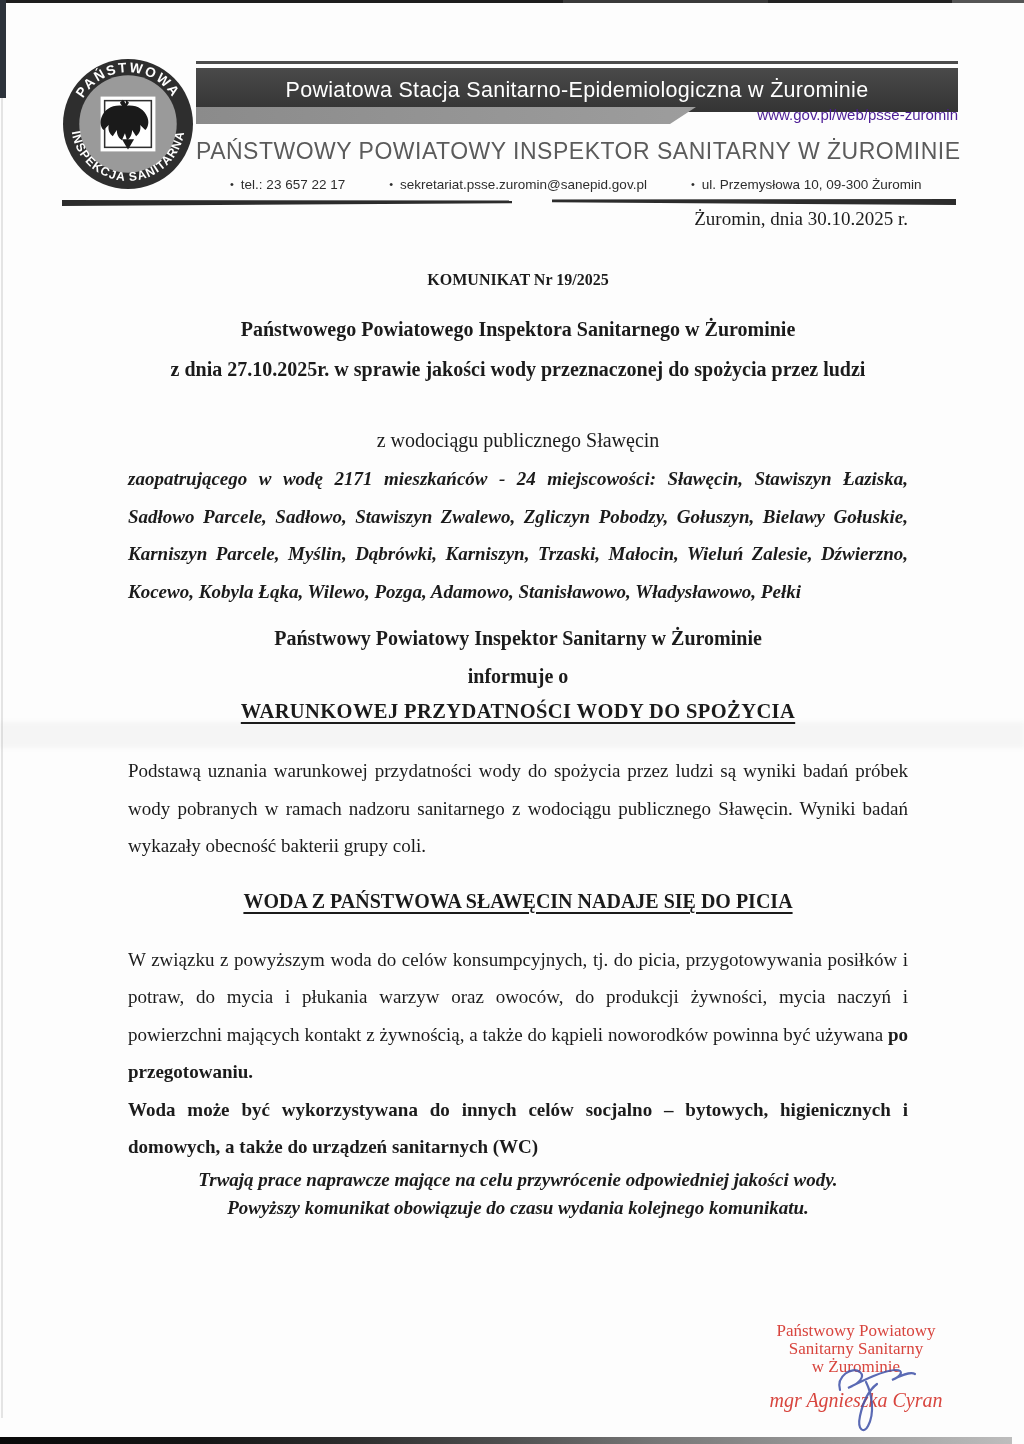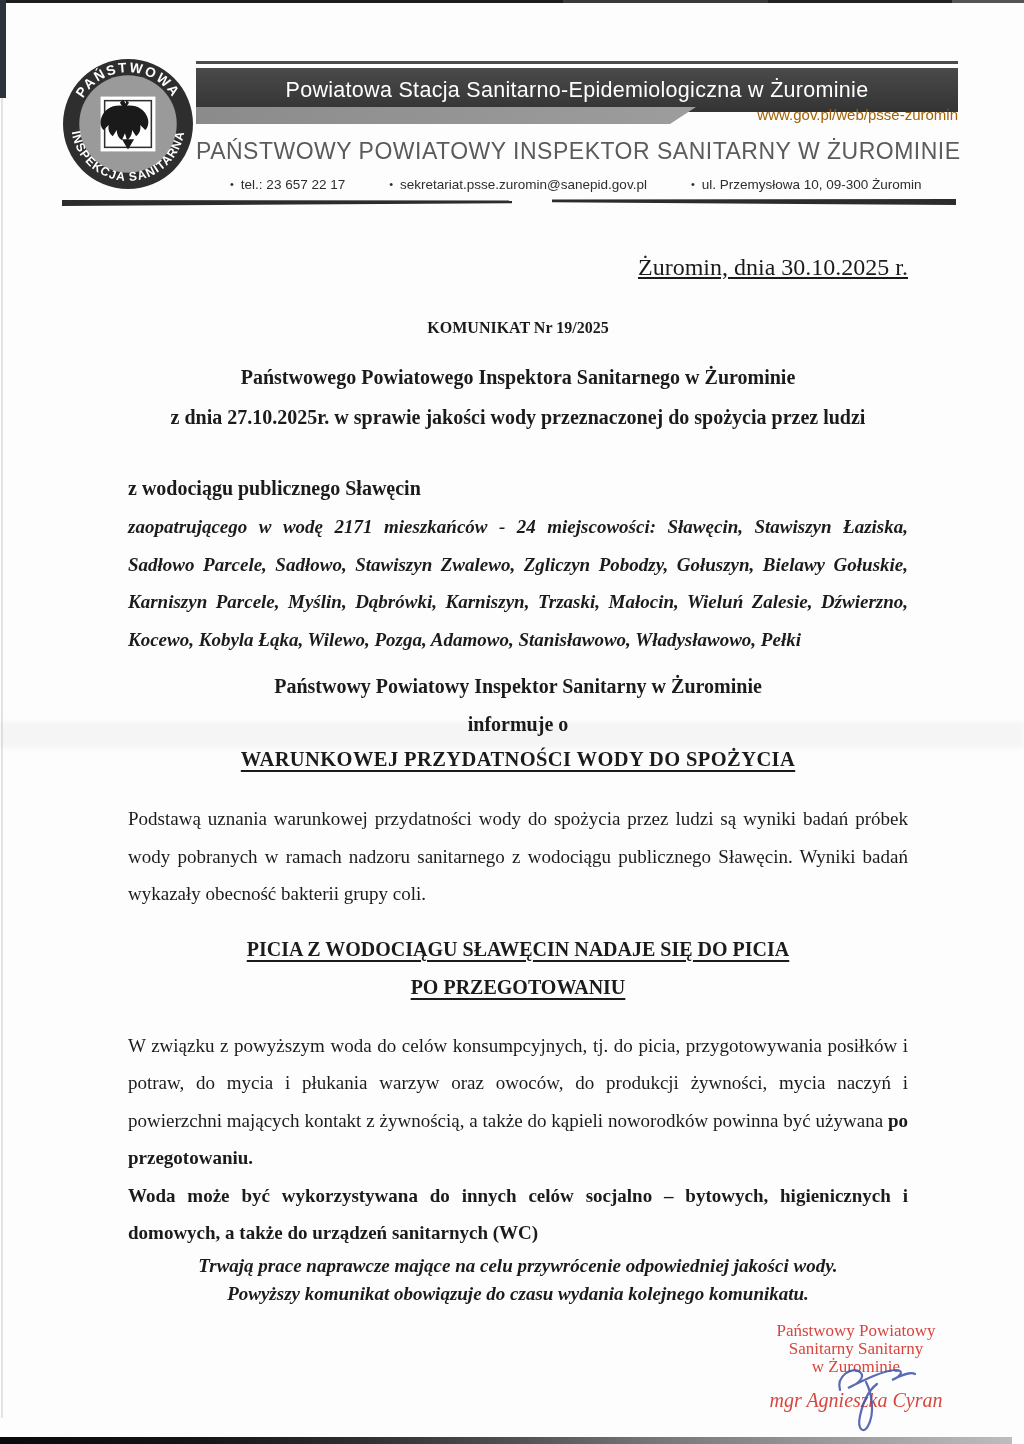--- a/index.html
+++ b/index.html
@@ -21,40 +21,40 @@
   .banner-topline{position:absolute;left:196px;top:61px;width:762px;height:3px;background:#4c4c4c;}
   .banner{position:absolute;left:196px;top:68px;width:762px;height:44px;
     background:linear-gradient(180deg,#4a4a4a,#343434);
     display:flex;align-items:center;justify-content:center;}
   .banner .banner-text{color:#fff;font-family:"Liberation Sans",sans-serif;
     font-size:21.5px;letter-spacing:.3px;white-space:nowrap;}
   .graybar{position:absolute;left:196px;top:107px;width:500px;height:17px;
     background:linear-gradient(90deg,#8b8b8b,#9d9d9d);
     clip-path:polygon(0 0,100% 0,calc(100% - 26px) 100%,0 100%);}
   .website{position:absolute;right:66px;top:106px;font-family:"Liberation Sans",sans-serif;
-    font-size:15px;color:#a16207;}
+    font-size:15px;color:#4c1d95;}
   .orgline{position:absolute;left:196px;top:138px;width:762px;text-align:center;
     font-family:"Liberation Sans",sans-serif;font-size:23px;color:#5b5b5b;letter-spacing:.5px;
     white-space:nowrap;}
   .contacts{position:absolute;left:230px;top:177px;width:730px;display:flex;gap:44px;
     font-family:"Liberation Sans",sans-serif;font-size:13.5px;color:#2d2d2d;white-space:nowrap;}
   .contact{display:flex;align-items:center;gap:7px;}
   .contact .bullet{font-size:11px;line-height:1;}
   .divider-left{position:absolute;left:62px;top:200px;width:450px;height:6px;background:#2c2c2c;
     clip-path:polygon(0 0,100% 10%,100% 55%,0 100%);}
   .divider-right{position:absolute;left:552px;top:199px;width:404px;height:6px;background:#2c2c2c;
     clip-path:polygon(0 10%,100% 0,100% 100%,0 55%);}
 
   
   .content{position:absolute;left:128px;top:208px;width:780px;}
-  .date-line{text-align:right;font-size:24px;line-height:22px;margin-top:48px;text-decoration:underline;}
+  .date-line{text-align:right;font-size:19px;line-height:22px;}
   .doc-title{text-align:center;font-weight:bold;font-size:16px;line-height:24px;margin-top:38px;}
   .doc-subtitle{text-align:center;font-weight:bold;font-size:20px;line-height:24px;margin-top:25px;}
   .doc-subject{text-align:center;font-weight:bold;font-size:20px;line-height:24px;margin-top:16px;}
-  .waterworks{font-weight:bold;font-size:20px;line-height:24px;margin-top:47px;}
+  .waterworks{text-align:center;font-weight:normal;font-size:20px;line-height:24px;margin-top:47px;}
   .supply{margin-top:8px;font-style:italic;font-weight:bold;font-size:19px;line-height:37.5px;
     text-align:justify;}
   .announce1{text-align:center;font-weight:bold;font-size:20px;line-height:24px;margin-top:16px;}
   .announce2{text-align:center;font-weight:bold;font-size:20px;line-height:24px;margin-top:14px;}
   .announce-h{text-align:center;font-weight:bold;font-size:20.5px;line-height:26px;margin-top:10px;
     letter-spacing:.4px;text-decoration:underline;text-decoration-thickness:2px;text-underline-offset:4px;}
   .para{font-size:19px;line-height:37.5px;text-align:justify;}
   .para-basis{margin-top:28px;}
   .h-drink1{text-align:center;font-weight:bold;font-size:20px;line-height:26px;margin-top:23px;
     text-decoration:underline;text-decoration-thickness:2px;text-underline-offset:4px;}
@@ -141,22 +141,21 @@
 
     <div class="waterworks">z wodociągu publicznego Sławęcin</div>
     <div class="supply">zaopatrującego w wodę 2171 mieszkańców - 24 miejscowości: Sławęcin, Stawiszyn Łaziska, Sadłowo Parcele, Sadłowo, Stawiszyn Zwalewo, Zgliczyn Pobodzy, Gołuszyn, Bielawy Gołuskie, Karniszyn Parcele, Myślin, Dąbrówki, Karniszyn, Trzaski, Małocin, Wieluń Zalesie, Dźwierzno, Kocewo, Kobyla Łąka, Wilewo, Pozga, Adamowo, Stanisławowo, Władysławowo, Pełki</div>
 
     <div class="announce1">Państwowy Powiatowy Inspektor Sanitarny w Żurominie</div>
     <div class="announce2">informuje o</div>
     <div class="announce-h">WARUNKOWEJ PRZYDATNOŚCI WODY DO SPOŻYCIA</div>
 
     <div class="para para-basis">Podstawą uznania warunkowej przydatności wody do spożycia przez ludzi są wyniki badań próbek wody pobranych w ramach nadzoru sanitarnego z wodociągu publicznego Sławęcin. Wyniki badań wykazały obecność bakterii grupy coli.</div>
 
-    <div class="h-drink1">PICIA Z WODOCIĄGU SŁAWĘCIN NADAJE SIĘ DO PICIA</div>
-    <div class="h-drink2">PO PRZEGOTOWANIU</div>
+    <div class="h-drink1">WODA Z PAŃSTWOWA SŁAWĘCIN NADAJE SIĘ DO PICIA</div>
 
     <div class="para para-usage"><span>W związku z powyższym woda do celów konsumpcyjnych, tj. do picia, przygotowywania posiłków i potraw, do mycia i płukania warzyw oraz owoców, do produkcji żywności, mycia naczyń i powierzchni mających kontakt z żywnością, a także do kąpieli noworodków powinna być używana </span><b>po przegotowaniu.</b></div>
 
     <div class="para para-other">Woda może być wykorzystywana do innych celów socjalno – bytowych, higienicznych i domowych, a także do urządzeń sanitarnych (WC)</div>
 
     <div class="note note1">Trwają prace naprawcze mające na celu przywrócenie odpowiedniej jakości wody.</div>
     <div class="note note2">Powyższy komunikat obowiązuje do czasu wydania kolejnego komunikatu.</div>
   </div>
 
   <div class="stamp">

